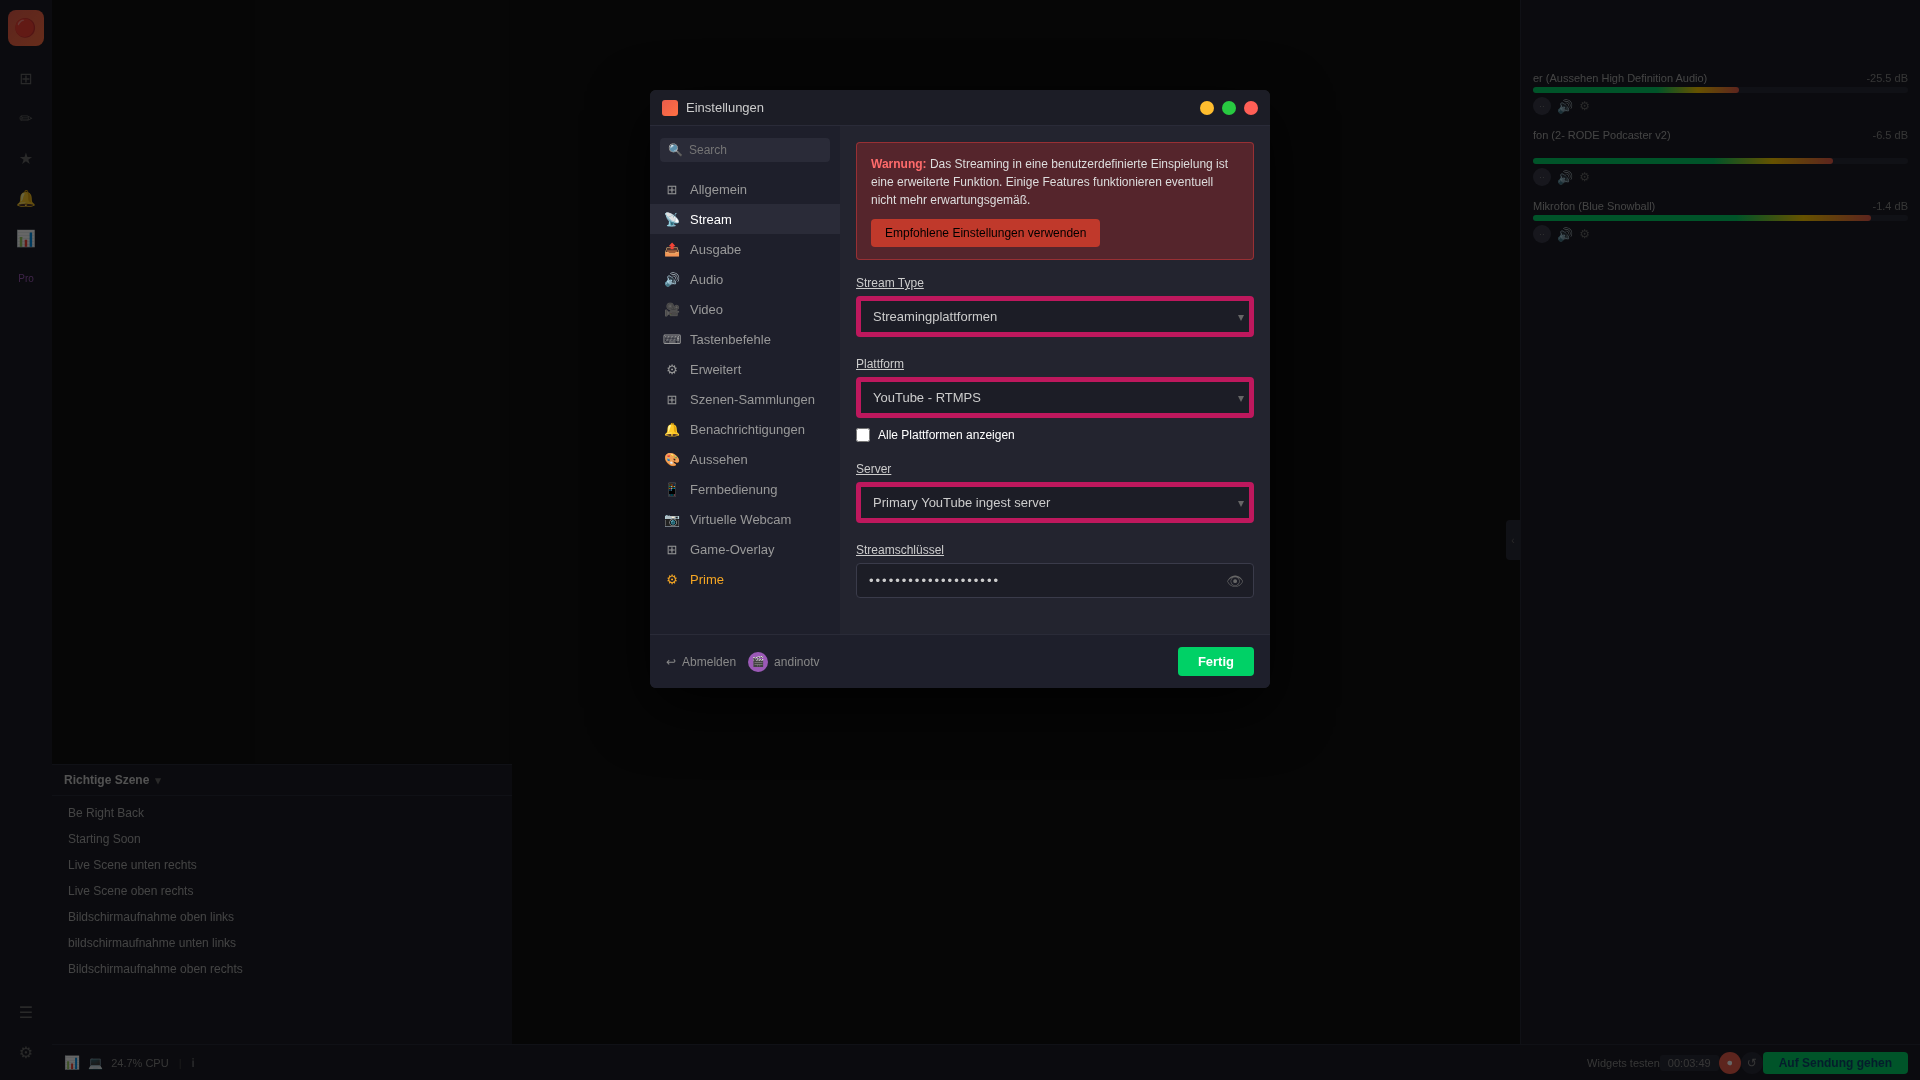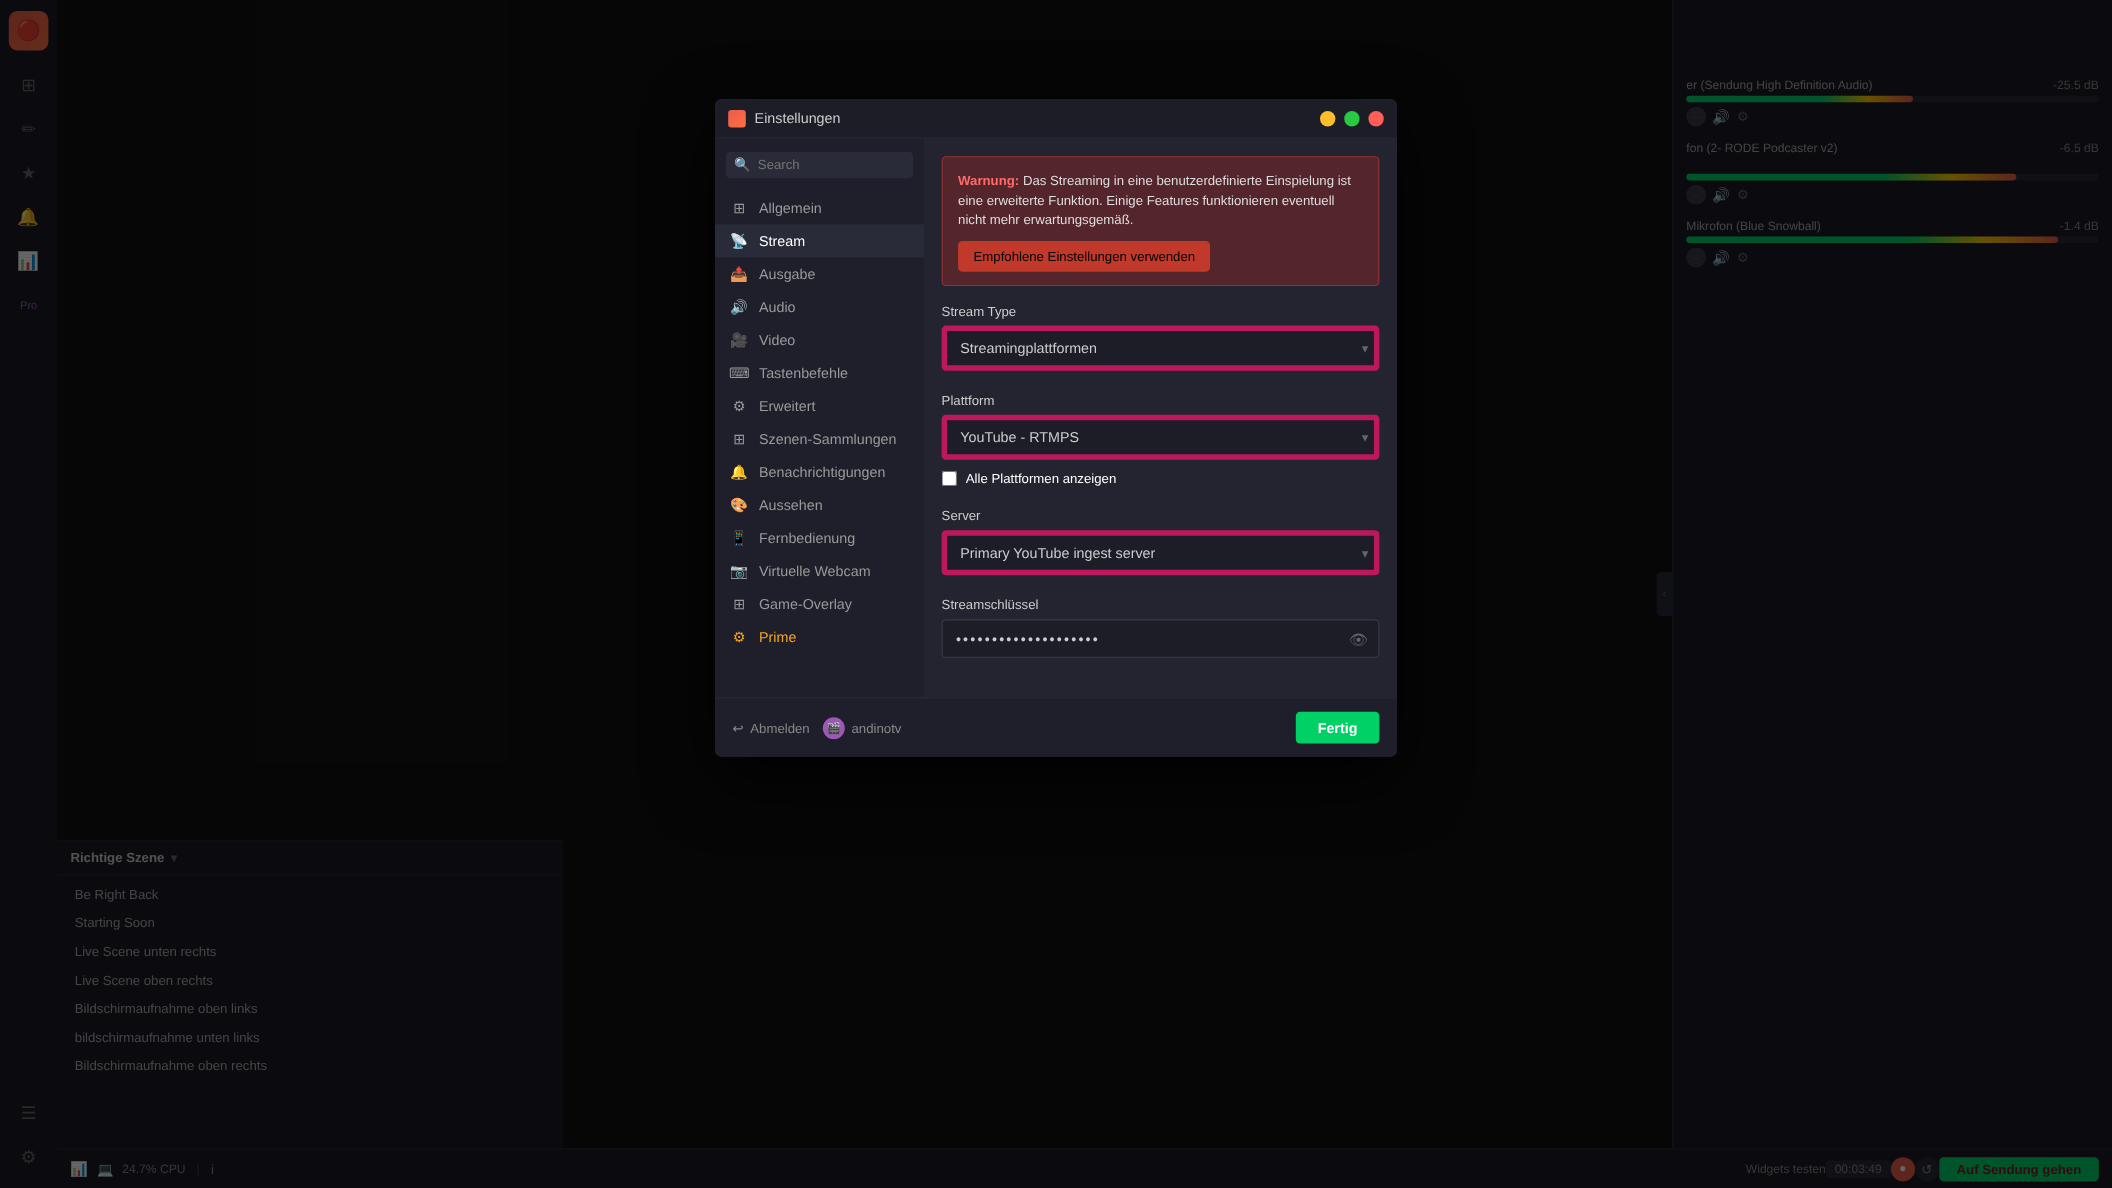--- a/index.html
+++ b/index.html
@@ -124,21 +124,21 @@
       display: flex;
       align-items: center;
       justify-content: center;
       color: #888;
       font-size: 12px;
       cursor: pointer;
     }
 
     .live-btn {
       background: #00d166;
-      color: #7f1d1d;
+      color: #0c4a6e;
       font-size: 12px;
       font-weight: 600;
       padding: 4px 16px;
       border-radius: 4px;
       cursor: pointer;
     }
 
     
     .scene-area {
       position: absolute;
@@ -435,20 +435,21 @@
     
     .form-section {
       margin-bottom: 20px;
     }
 
     .form-label {
       color: #ccc;
       font-size: 12px;
       margin-bottom: 6px;
       display: block;
+      text-decoration: underline;
     }
 
     .form-select {
       width: 100%;
       background: #1c1d26;
       border: 5px solid #be185d;
       border-radius: 4px;
       padding: 8px 32px 8px 12px;
       color: #ccc;
       font-size: 13px;
@@ -618,21 +619,21 @@
 <div class="preview-area"></div>
 
 <div class="panel-expand">‹</div>
 
 <div class="right-panel">
   <div style="margin-top: 60px;">
 
     <div class="audio-device">
       <div style="flex:1; min-width:0;">
         <div style="display:flex; align-items:center; justify-content:space-between; margin-bottom:3px;">
-          <span class="audio-device-name">er (Sendung High Definition Audio)</span>
+          <span class="audio-device-name">er (Aussehen High Definition Audio)</span>
           <span class="audio-db">-25.5 dB</span>
         </div>
         <div class="audio-bar-container">
           <div class="audio-bar-fill" style="width:55%"></div>
         </div>
         <div class="audio-controls">
           <div class="knob">··</div>
           <span class="audio-icon">🔊</span>
           <span class="gear-small">⚙</span>
         </div>

